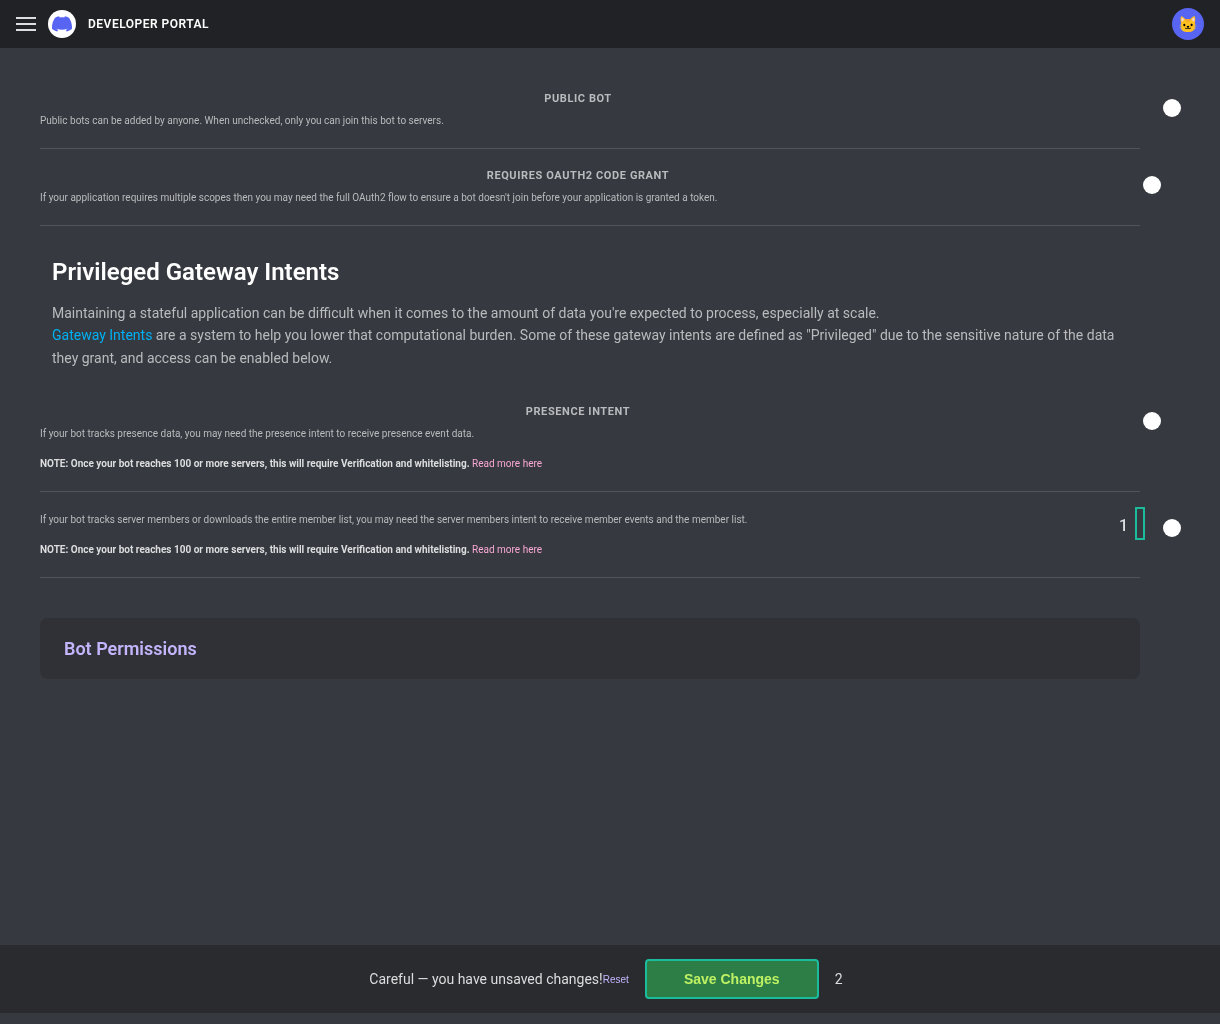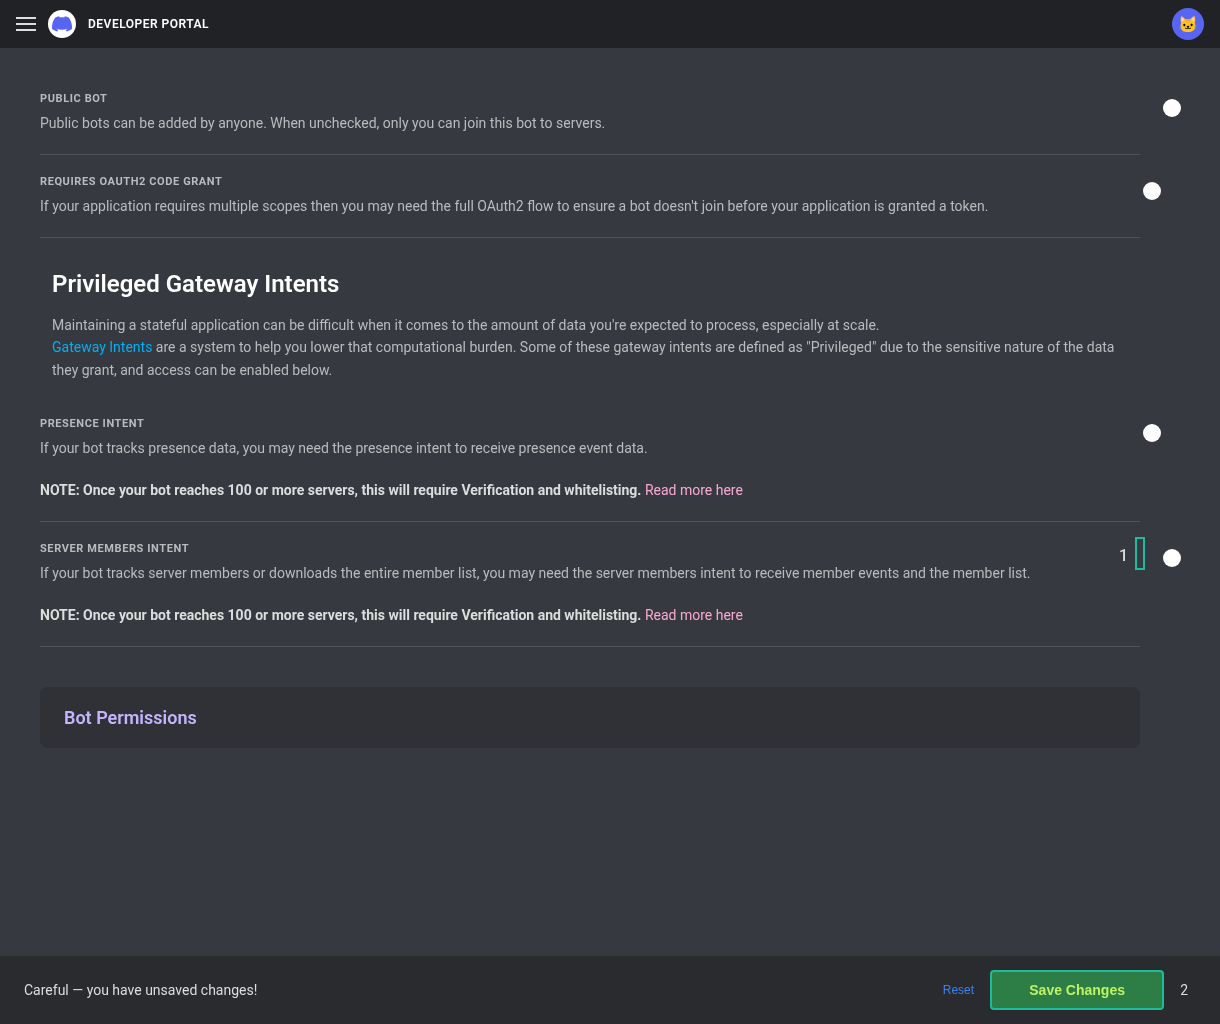--- a/index.html
+++ b/index.html
@@ -94,24 +94,25 @@
       flex: 1;
     }
 
     .setting-label {
       font-size: 11px;
       font-weight: 700;
       color: #b9bbbe;
       letter-spacing: 0.6px;
       text-transform: uppercase;
       margin-bottom: 8px;
+      text-align: center;
     }
 
     .setting-description {
-      font-size: 14px;
+      font-size: 10px;
       color: #b9bbbe;
       line-height: 1.5;
     }
 
     .setting-description .note {
       font-weight: 700;
       color: #dcddde;
       margin-top: 28px;
     }
 
@@ -230,49 +231,49 @@
 
     .bot-permissions-section h3 {
       font-size: 18px;
       font-weight: 600;
       color: #c4b5fd;
     }
 
     
     .bottom-bar {
       position: fixed;
-      bottom: 0;
+      bottom: 11px;
       left: 0;
       right: 0;
       width: 1220px;
       height: 68px;
       background: #292b2f;
       display: flex;
       align-items: center;
-      justify-content: space-between;
+      justify-content: center;
       padding: 0 24px 0 24px;
       z-index: 100;
     }
 
     .unsaved-warning {
       font-size: 14px;
       color: #dcddde;
     }
 
     .bottom-bar-actions {
       display: flex;
       align-items: center;
       gap: 16px;
     }
 
     .reset-btn {
       background: transparent;
       border: none;
-      color: #3b82f6;
-      font-size: 12px;
+      color: #c4b5fd;
+      font-size: 10px;
       cursor: pointer;
       font-weight: 500;
     }
 
     .save-btn {
       background: #2d7d46;
       color: #bef264;
       border: 2px solid #1abc9c;
       border-radius: 4px;
       padding: 10px 28px;
@@ -370,21 +371,20 @@
           <div class="toggle-track off"></div>
           <div class="toggle-thumb off"></div>
         </label>
       </div>
     </div>
   </div>
 
   <div class="setting-section">
     <div class="setting-row">
       <div class="setting-info">
-        <div class="setting-label">SERVER MEMBERS INTENT</div>
         <div class="setting-description">
           <span>If your bot tracks server members or downloads the entire member list, you may need the server members intent to receive member events and the member list.</span>
           <br><br>
           <span class="note">NOTE: Once your bot reaches 100 or more servers, this will require Verification and whitelisting.</span>
           <a href="#">Read more here</a>
         </div>
       </div>
       <div class="toggle-with-badge">
         <span class="number-badge">1</span>
         <div class="toggle-container toggle-highlighted">

